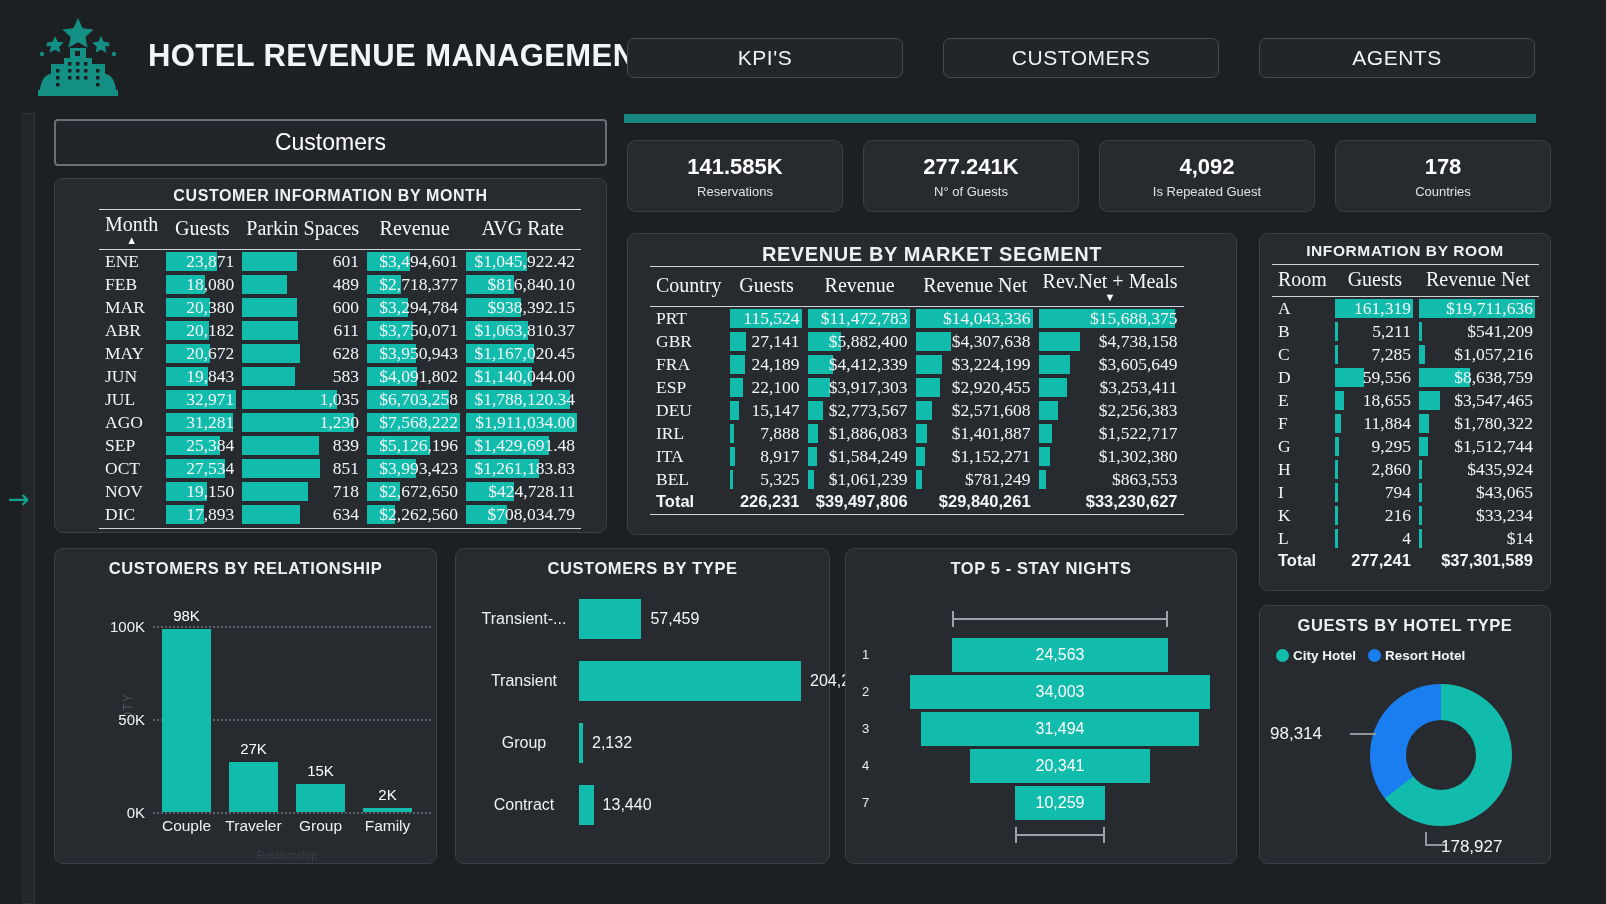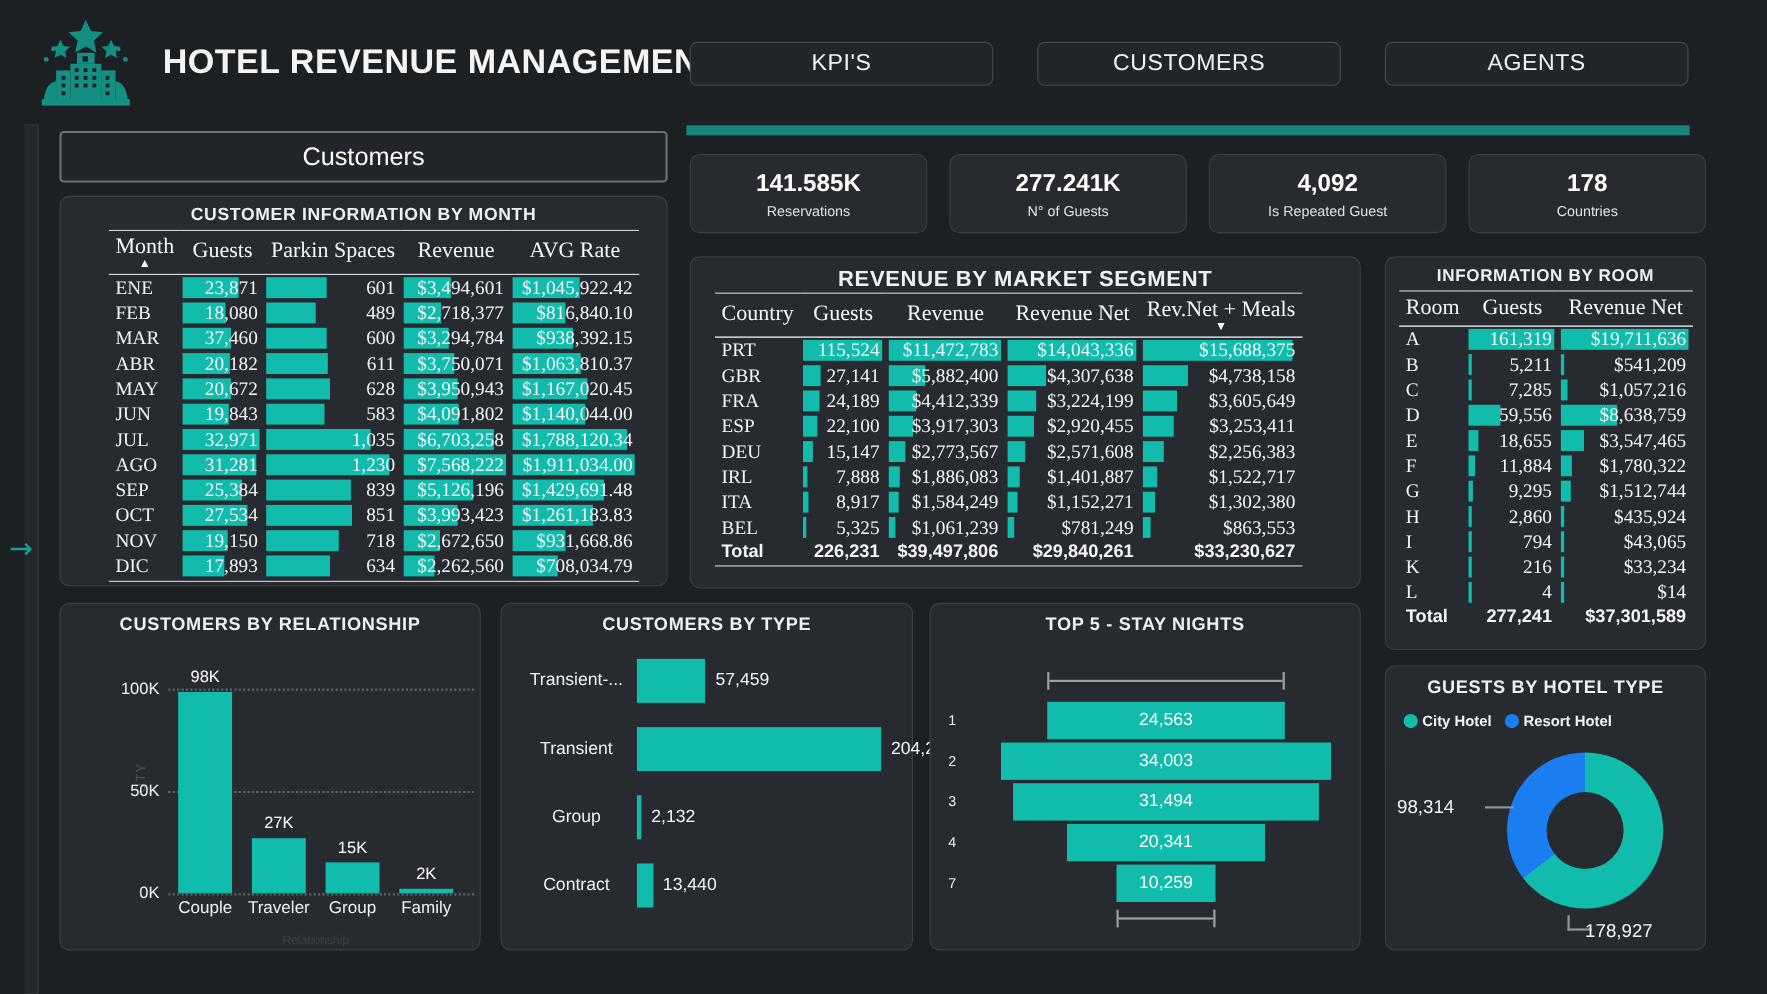--- a/index.html
+++ b/index.html
@@ -270,21 +270,21 @@
           </tr>
           <tr>
             <td class="lbl">FEB</td>
             <td class="num" style="width: 76px;"><div class="cellbar" style="width: 38.3852px; background: rgb(18, 188, 173);"></div><span class="celltxt">18,080</span></td>
             <td class="num" style="width: 118px;"><div class="cellbar" style="width: 44.5268px; background: rgb(18, 188, 173);"></div><span class="celltxt">489</span></td>
             <td class="num" style="width: 99px;"><div class="cellbar" style="width: 33.404px; background: rgb(18, 188, 173);"></div><span class="celltxt">$2,718,377</span></td>
             <td class="num" style="width: 117px;"><div class="cellbar" style="width: 47.4451px; background: rgb(18, 188, 173);"></div><span class="celltxt">$816,840.10</span></td>
           </tr>
           <tr>
             <td class="lbl">MAR</td>
-            <td class="num" style="width: 76px;"><div class="cellbar" style="width: 43.2683px; background: rgb(18, 188, 173);"></div><span class="celltxt">37,460</span></td>
+            <td class="num" style="width: 76px;"><div class="cellbar" style="width: 43.2683px; background: rgb(18, 188, 173);"></div><span class="celltxt">20,380</span></td>
             <td class="num" style="width: 118px;"><div class="cellbar" style="width: 54.6341px; background: rgb(18, 188, 173);"></div><span class="celltxt">600</span></td>
             <td class="num" style="width: 99px;"><div class="cellbar" style="width: 40.487px; background: rgb(18, 188, 173);"></div><span class="celltxt">$3,294,784</span></td>
             <td class="num" style="width: 117px;"><div class="cellbar" style="width: 54.5053px; background: rgb(18, 188, 173);"></div><span class="celltxt">$938,392.15</span></td>
           </tr>
           <tr>
             <td class="lbl">ABR</td>
             <td class="num" style="width: 76px;"><div class="cellbar" style="width: 42.848px; background: rgb(18, 188, 173);"></div><span class="celltxt">20,182</span></td>
             <td class="num" style="width: 118px;"><div class="cellbar" style="width: 55.6358px; background: rgb(18, 188, 173);"></div><span class="celltxt">611</span></td>
             <td class="num" style="width: 99px;"><div class="cellbar" style="width: 46.0817px; background: rgb(18, 188, 173);"></div><span class="celltxt">$3,750,071</span></td>
             <td class="num" style="width: 117px;"><div class="cellbar" style="width: 61.7901px; background: rgb(18, 188, 173);"></div><span class="celltxt">$1,063,810.37</span></td>
@@ -329,21 +329,21 @@
             <td class="num" style="width: 76px;"><div class="cellbar" style="width: 58.4568px; background: rgb(18, 188, 173);"></div><span class="celltxt">27,534</span></td>
             <td class="num" style="width: 118px;"><div class="cellbar" style="width: 77.4894px; background: rgb(18, 188, 173);"></div><span class="celltxt">851</span></td>
             <td class="num" style="width: 99px;"><div class="cellbar" style="width: 49.0721px; background: rgb(18, 188, 173);"></div><span class="celltxt">$3,993,423</span></td>
             <td class="num" style="width: 117px;"><div class="cellbar" style="width: 73.2543px; background: rgb(18, 188, 173);"></div><span class="celltxt">$1,261,183.83</span></td>
           </tr>
           <tr>
             <td class="lbl">NOV</td>
             <td class="num" style="width: 76px;"><div class="cellbar" style="width: 40.6569px; background: rgb(18, 188, 173);"></div><span class="celltxt">19,150</span></td>
             <td class="num" style="width: 118px;"><div class="cellbar" style="width: 65.3789px; background: rgb(18, 188, 173);"></div><span class="celltxt">718</span></td>
             <td class="num" style="width: 99px;"><div class="cellbar" style="width: 32.8421px; background: rgb(18, 188, 173);"></div><span class="celltxt">$2,672,650</span></td>
-            <td class="num" style="width: 117px;"><div class="cellbar" style="width: 47.5539px; background: rgb(18, 188, 173);"></div><span class="celltxt">$931,668.86</span></td>
+            <td class="num" style="width: 117px;"><div class="cellbar" style="width: 47.5539px; background: rgb(18, 188, 173);"></div><span class="celltxt">$424,728.11</span></td>
           </tr>
           <tr>
             <td class="lbl">DIC</td>
             <td class="num" style="width: 76px;"><div class="cellbar" style="width: 37.9882px; background: rgb(18, 188, 173);"></div><span class="celltxt">17,893</span></td>
             <td class="num" style="width: 118px;"><div class="cellbar" style="width: 57.7301px; background: rgb(18, 188, 173);"></div><span class="celltxt">634</span></td>
             <td class="num" style="width: 99px;"><div class="cellbar" style="width: 27.8028px; background: rgb(18, 188, 173);"></div><span class="celltxt">$2,262,560</span></td>
             <td class="num" style="width: 117px;"><div class="cellbar" style="width: 41.1253px; background: rgb(18, 188, 173);"></div><span class="celltxt">$708,034.79</span></td>
           </tr>
         </tbody>
       </table>

